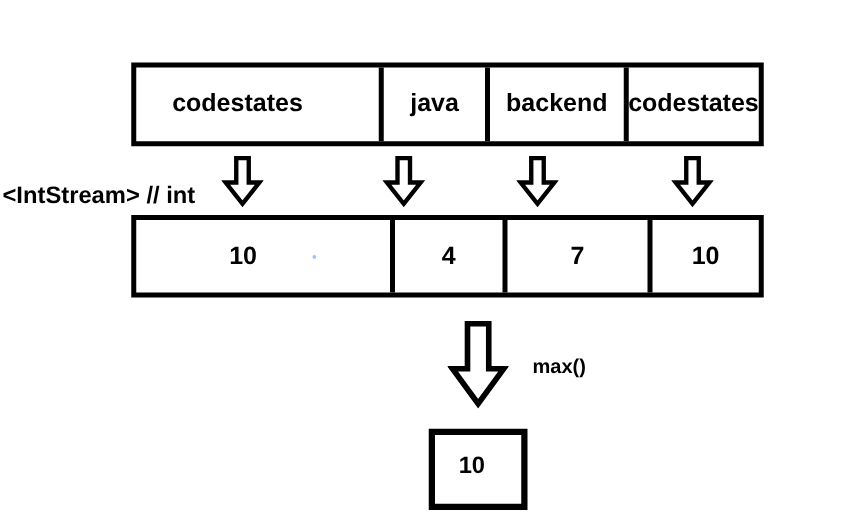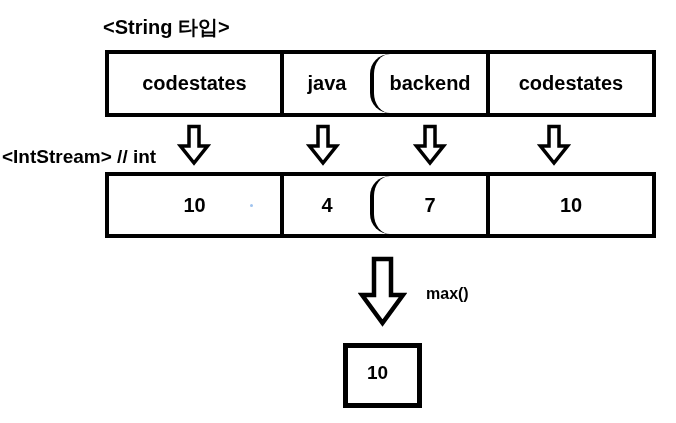--- a/index.html
+++ b/index.html
@@ -4,30 +4,30 @@
 <style>
   html,body{margin:0;padding:0;background:#ffffff;}
   body{font-family:"Liberation Sans","DejaVu Sans",sans-serif;}
   .canvas{position:relative;width:676px;height:423px;background:#ffffff;overflow:hidden;}
 
   .lbl{position:absolute;font-weight:bold;color:#000000;white-space:nowrap;}
   #string-label{left:103px;top:14px;font-size:20px;}
   #intstream-label{left:2px;top:146px;font-size:19px;text-align:right;}
   #max-label{left:426px;top:285px;font-size:16px;}
 
-  .tbl{position:absolute;left:105px;width:551px;display:flex;
+  .tbl{position:absolute;left:105px;width:506px;display:flex;
        border:4px solid #000000;background:#ffffff;box-sizing:border-box;}
   #string-table{top:50px;height:67px;}
   #int-table{top:172px;height:66px;}
   .cell{display:flex;align-items:center;justify-content:center;
         font-weight:bold;font-size:20px;color:#000000;box-sizing:border-box;}
   .cell + .cell{border-left:4px solid #000000;}
   .c1{width:171px;}
-  .c2{width:90px;}
-  .c3{width:116px;border-radius:20px;}
+  .c2{width:90px;margin-left:32px;}
+  .c3{width:116px;}
   .c4{flex:1;}
 
   .arrow{position:absolute;}
   #map-arrow-1{left:177px;top:124px;}
   #map-arrow-2{left:306px;top:124px;}
   #map-arrow-3{left:413px;top:124px;}
   #map-arrow-4{left:537px;top:124px;}
   #max-arrow{left:358px;top:256px;}
 
   #artifact-dot{position:absolute;left:250px;top:204px;width:3px;height:3px;
@@ -37,21 +37,20 @@
               border:5px solid #000000;box-sizing:border-box;background:#ffffff;
               display:flex;align-items:center;justify-content:center;}
   #result-box span{position:relative;left:-5px;top:-3px;font-weight:bold;
                    font-size:19px;color:#000000;}
 </style>
 </head>
 <body>
 
 <div class="canvas">
 
-  <div class="lbl" id="string-label">&lt;String 타입&gt;</div>
 
   <div class="tbl" id="string-table">
     <div class="cell c1">codestates</div>
     <div class="cell c2">java</div>
     <div class="cell c3">backend</div>
     <div class="cell c4">codestates</div>
   </div>
 
   <svg class="arrow" id="map-arrow-1" width="34" height="42" viewBox="0 0 34 42">
     <path d="M12 2.5 H22 V22 H30.5 L17 39 L3.5 22 H12 Z" fill="#ffffff" stroke="#000000" stroke-width="3.5" stroke-linejoin="miter"></path>

